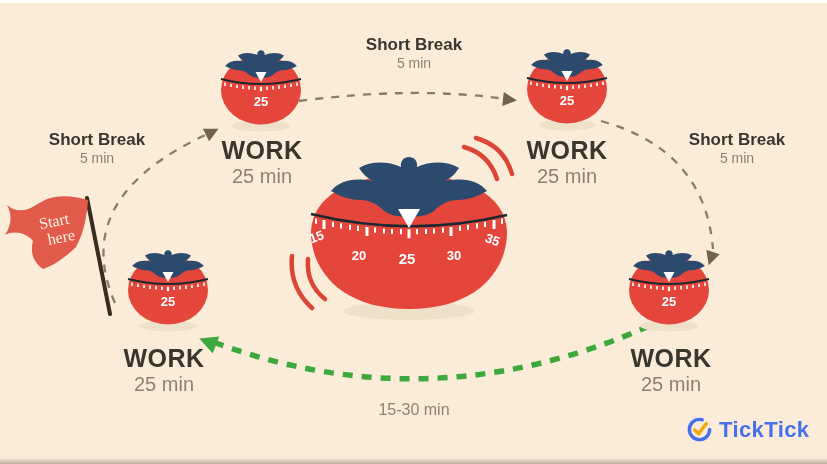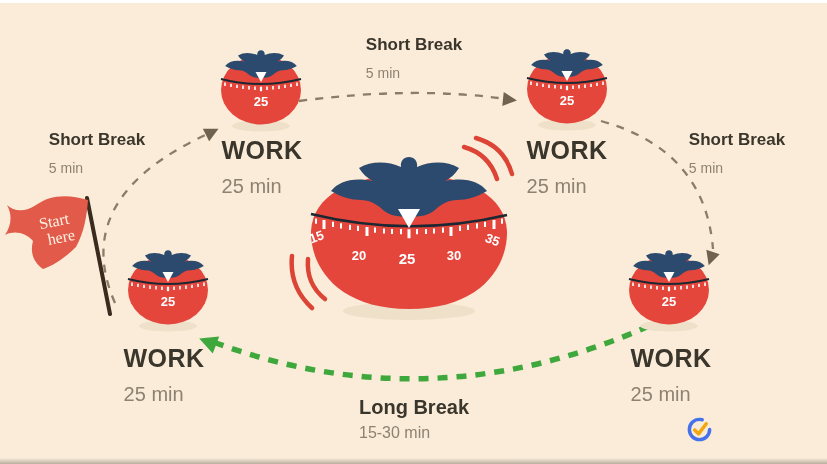--- a/index.html
+++ b/index.html
@@ -2,23 +2,23 @@
 <html><head>
 <meta charset="utf-8">
 <style>
   html,body{margin:0;padding:0;background:#e9e4da;}
   .stage{position:relative;width:827px;height:464px;background:#faecd9;overflow:hidden;
          font-family:"Liberation Sans",sans-serif;}
   .edge-top{position:absolute;left:0;top:0;width:827px;height:3px;background:#ffffff;}
   .edge-bottom{position:absolute;left:0;bottom:0;width:827px;height:6px;
          background:linear-gradient(to bottom,rgba(80,75,66,0),rgba(80,75,66,0.38));}
   .scene{position:absolute;left:0;top:0;}
-  .label{position:absolute;transform:translateX(-50%);white-space:nowrap;}
+  .label{position:absolute;transform:translateX(-50%);text-align:center;white-space:nowrap;}
   .label .title{font-weight:bold;color:#3b362c;}
-  .label .sub{color:#8d8271;margin-top:10px;}
+  .label .sub{color:#8d8271;margin-top:0;}
   .work .title{font-size:25px;letter-spacing:0.4px;}
   .work .sub{font-size:20px;}
   .brk .title{font-size:17px;}
   .brk .sub{font-size:14px;}
   .long .title{font-size:20px;}
   .long .sub{font-size:16px;margin-top:5px;}
   .brand{position:absolute;left:686px;top:416px;display:flex;align-items:center;gap:6px;}
   .brand .brand-text{font-size:22px;font-weight:bold;color:#4671ea;letter-spacing:0.4px;}
   .dial-num{fill:#ffffff;font-family:"Liberation Sans",sans-serif;font-weight:bold;font-size:13px;text-anchor:middle;}
   .dial-num-big{font-size:15px;}
@@ -121,26 +121,26 @@
   <div class="label work" style="left:164px;top:344px;">
     <div class="title">WORK</div>
     <div class="sub">25 min</div>
   </div>
   <div class="label work" style="left:671px;top:344px;">
     <div class="title">WORK</div>
     <div class="sub">25 min</div>
   </div>
 
   <div class="label long" style="left:414px;top:396px;">
-    <div class="title">Long Break</div>
     <div class="sub">15-30 min</div>
   </div>
 
   <div class="brand">
     <svg width="27" height="27" viewBox="-14 -14 28 28">
       <circle r="10.5" fill="none" stroke="#4671ea" stroke-width="3.6" stroke-dasharray="52 14" stroke-linecap="round"></circle>
       <path d="M-5 0.5 L-1 4.5 L7 -6" fill="none" stroke="#f2a60f" stroke-width="3.6" stroke-linecap="round" stroke-linejoin="round"></path>
     </svg>
+    <span class="brand-text">TickTick</span>
   </div>
 
   <div class="edge-top"></div>
   <div class="edge-bottom"></div>
 </div>
 
 </body></html>

